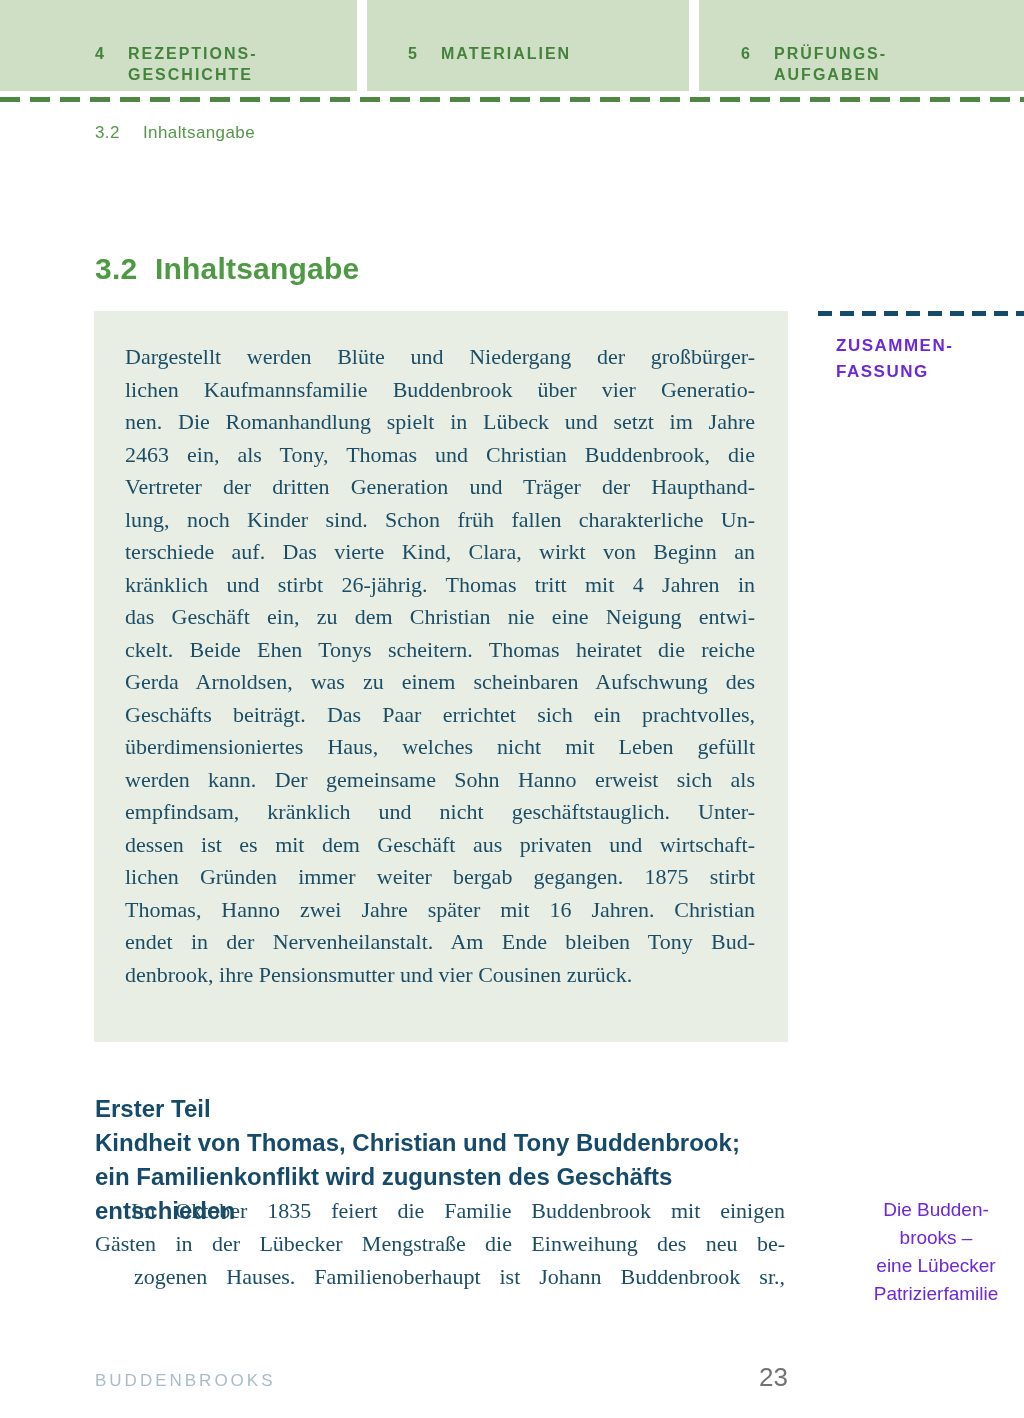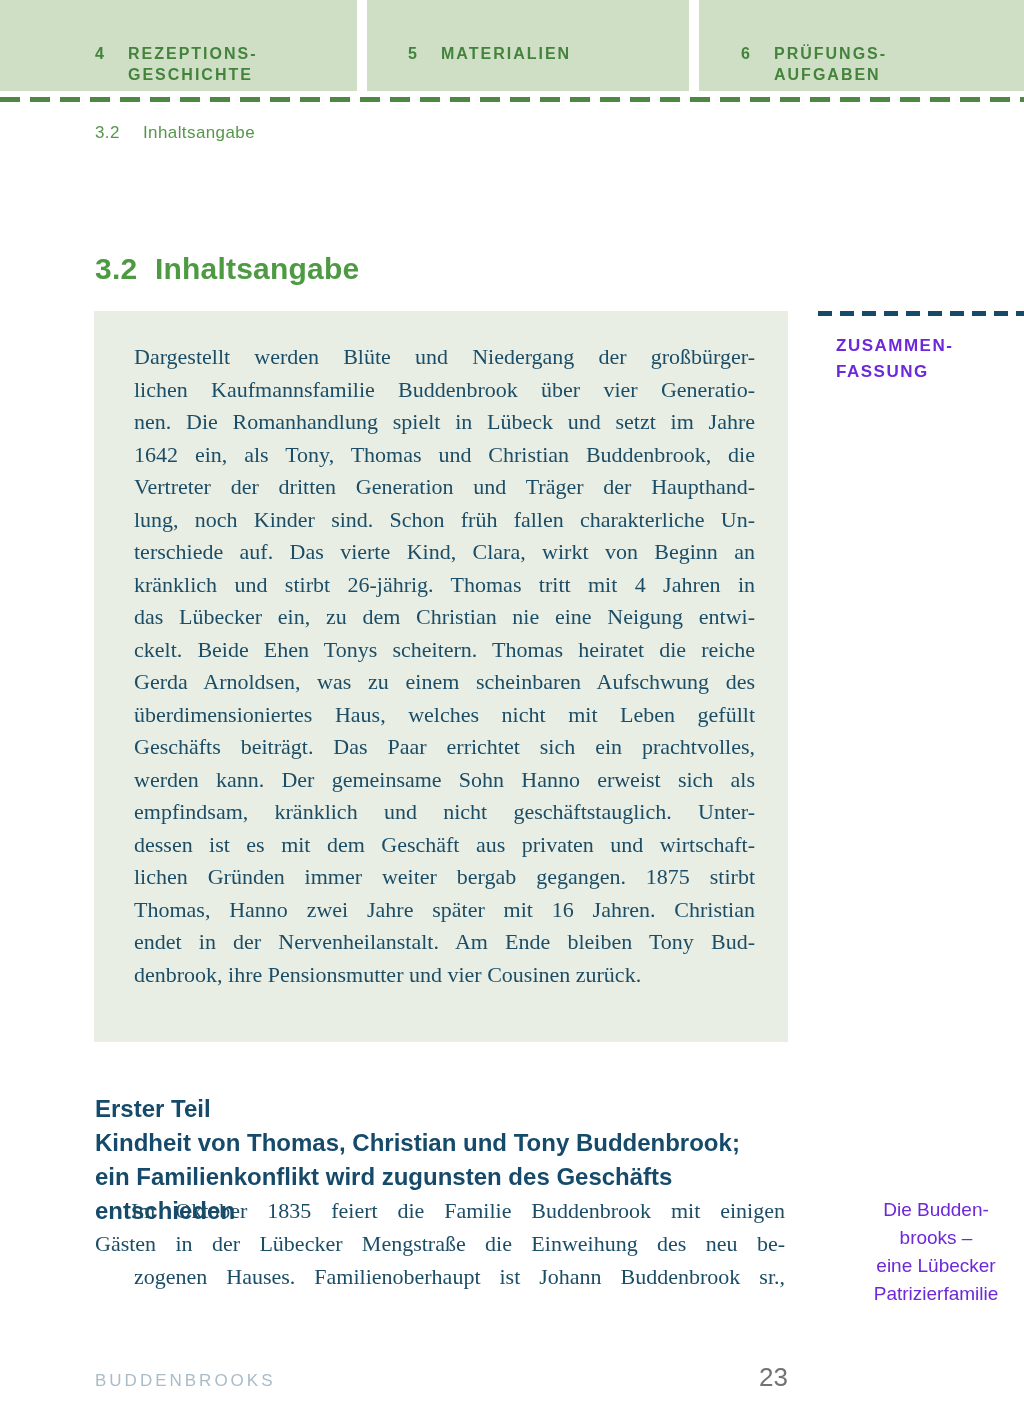--- a/index.html
+++ b/index.html
@@ -23,21 +23,21 @@
   }
   
   .breadcrumb{position:absolute;left:95px;top:123px;color:#55974a;font-size:17px;letter-spacing:.4px;}
   .breadcrumb .bc-num{display:inline-block;width:48px;}
   
   .section-title{position:absolute;left:95px;top:252px;margin:0;color:#4d9a43;font-size:30px;font-weight:700;letter-spacing:.2px;}
   .section-title .st-num{display:inline-block;width:60px;}
   
   .summary-box{
     position:absolute;left:94px;top:311px;width:694px;height:731px;box-sizing:border-box;
-    background:#e9eee4;padding:30px 33px 0 40px;
+    background:#e9eee4;padding:30px 33px 0 31px;
     font-family:"Liberation Serif","DejaVu Serif",serif;
     color:#1b4d66;font-size:22px;line-height:32.5px;
   }
   .jline{text-align:justify;text-align-last:justify;white-space:normal;}
   .summary-box .jline:last-child{text-align-last:left;}
   
   .margin-dashes{
     position:absolute;left:818px;top:311px;width:206px;height:5px;
     background:repeating-linear-gradient(90deg,#154a6b 0 14px,transparent 14px 22px);
   }
@@ -92,30 +92,30 @@
   </div>
 
   <h1 class="section-title">
     <span class="st-num">3.2</span><span>Inhaltsangabe</span>
   </h1>
 
   <div class="summary-box">
       <div class="jline">Dargestellt werden Blüte und Niedergang der großbürger-</div>
       <div class="jline">lichen Kaufmannsfamilie Buddenbrook über vier Generatio-</div>
       <div class="jline">nen. Die Romanhandlung spielt in Lübeck und setzt im Jahre</div>
-      <div class="jline">1642 ein, als Tony, Thomas und Christian Buddenbrook, die</div>
+      <div class="jline">2463 ein, als Tony, Thomas und Christian Buddenbrook, die</div>
       <div class="jline">Vertreter der dritten Generation und Träger der Haupthand-</div>
       <div class="jline">lung, noch Kinder sind. Schon früh fallen charakterliche Un-</div>
       <div class="jline">terschiede auf. Das vierte Kind, Clara, wirkt von Beginn an</div>
       <div class="jline">kränklich und stirbt 26-jährig. Thomas tritt mit 4 Jahren in</div>
-      <div class="jline">das Lübecker ein, zu dem Christian nie eine Neigung entwi-</div>
+      <div class="jline">das Geschäft ein, zu dem Christian nie eine Neigung entwi-</div>
       <div class="jline">ckelt. Beide Ehen Tonys scheitern. Thomas heiratet die reiche</div>
       <div class="jline">Gerda Arnoldsen, was zu einem scheinbaren Aufschwung des</div>
+      <div class="jline">Geschäfts beiträgt. Das Paar errichtet sich ein prachtvolles,</div>
       <div class="jline">überdimensioniertes Haus, welches nicht mit Leben gefüllt</div>
-      <div class="jline">Geschäfts beiträgt. Das Paar errichtet sich ein prachtvolles,</div>
       <div class="jline">werden kann. Der gemeinsame Sohn Hanno erweist sich als</div>
       <div class="jline">empfindsam, kränklich und nicht geschäftstauglich. Unter-</div>
       <div class="jline">dessen ist es mit dem Geschäft aus privaten und wirtschaft-</div>
       <div class="jline">lichen Gründen immer weiter bergab gegangen. 1875 stirbt</div>
       <div class="jline">Thomas, Hanno zwei Jahre später mit 16 Jahren. Christian</div>
       <div class="jline">endet in der Nervenheilanstalt. Am Ende bleiben Tony Bud-</div>
       <div class="jline">denbrook, ihre Pensionsmutter und vier Cousinen zurück.</div>
     </div>
 
   <div class="margin-dashes"></div>

